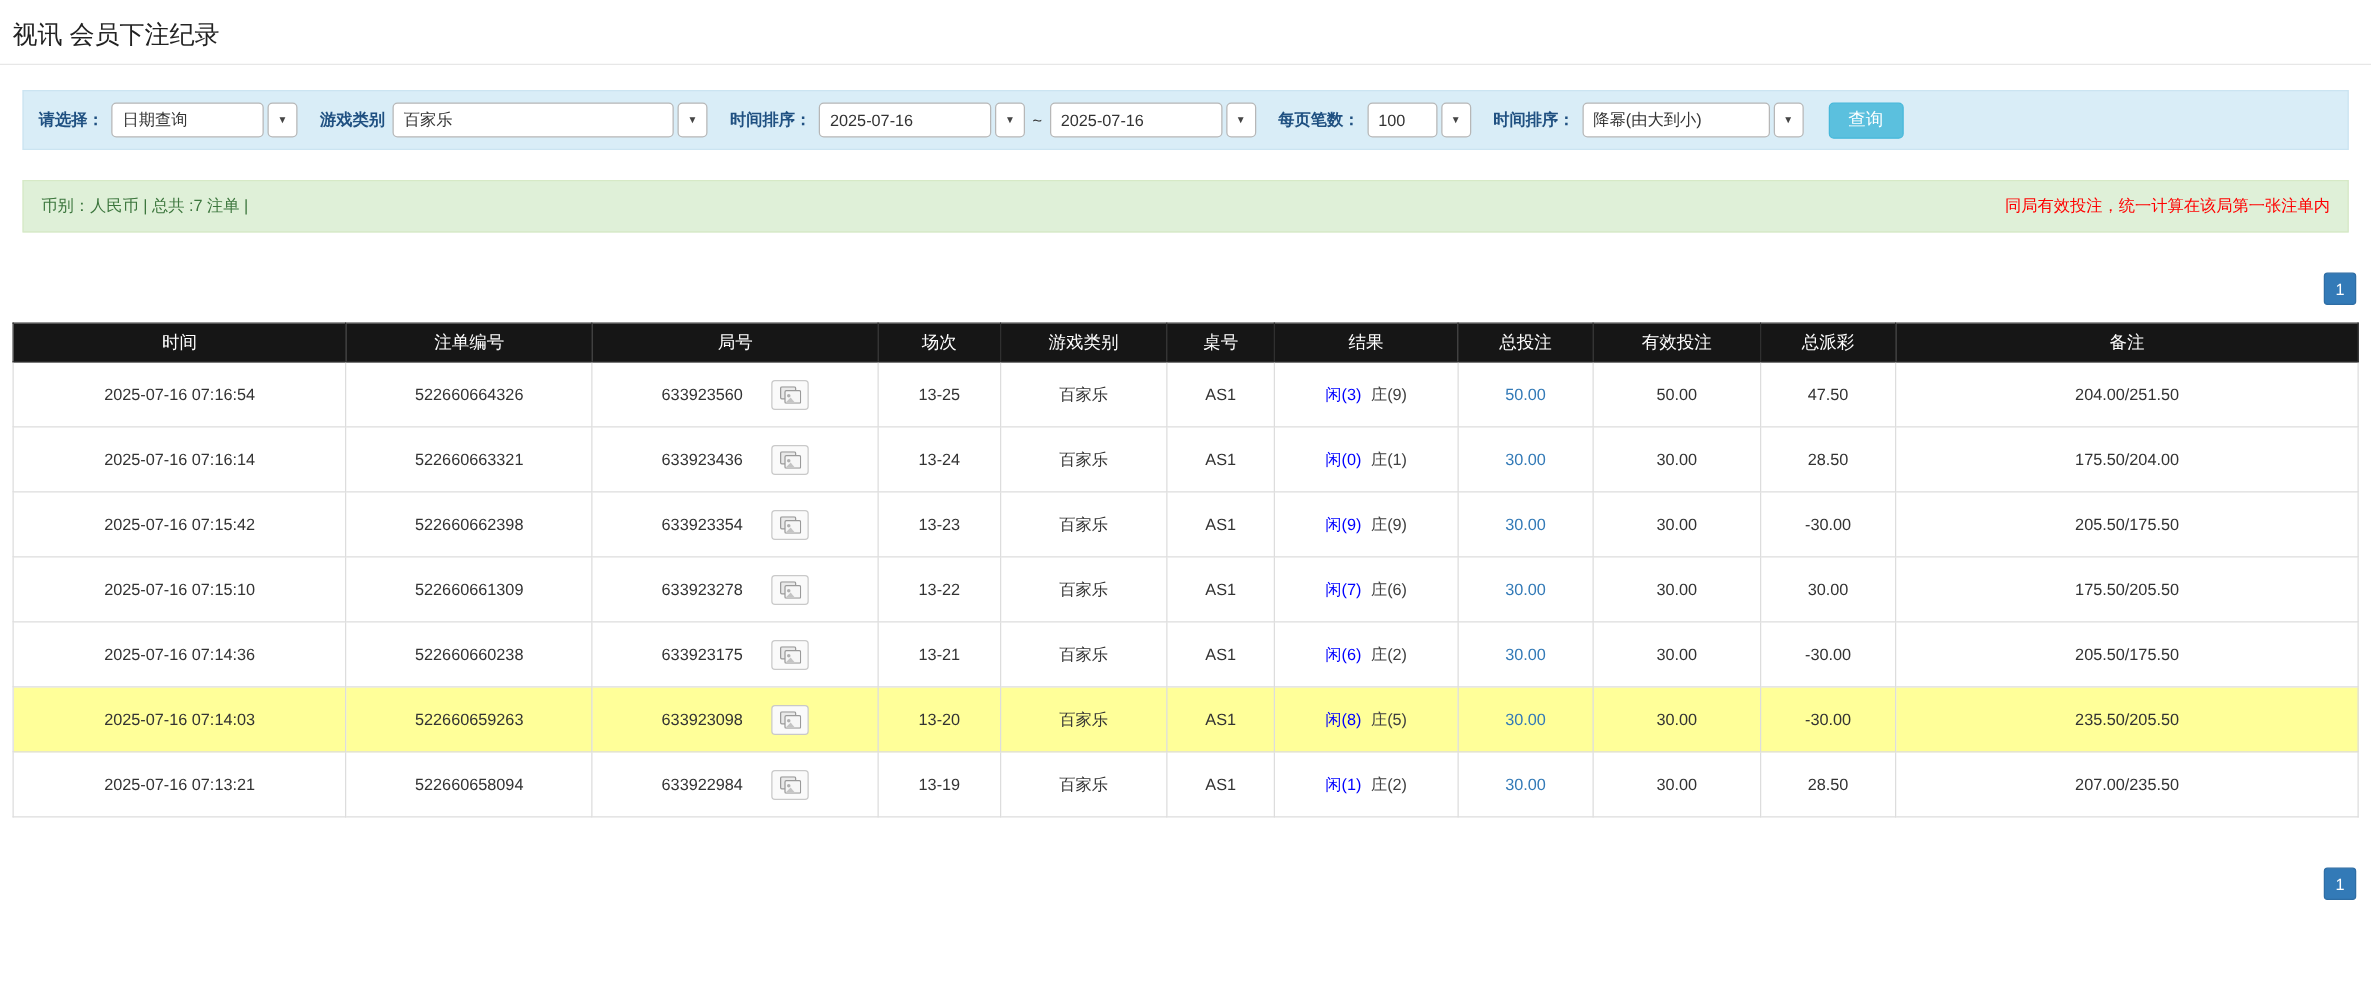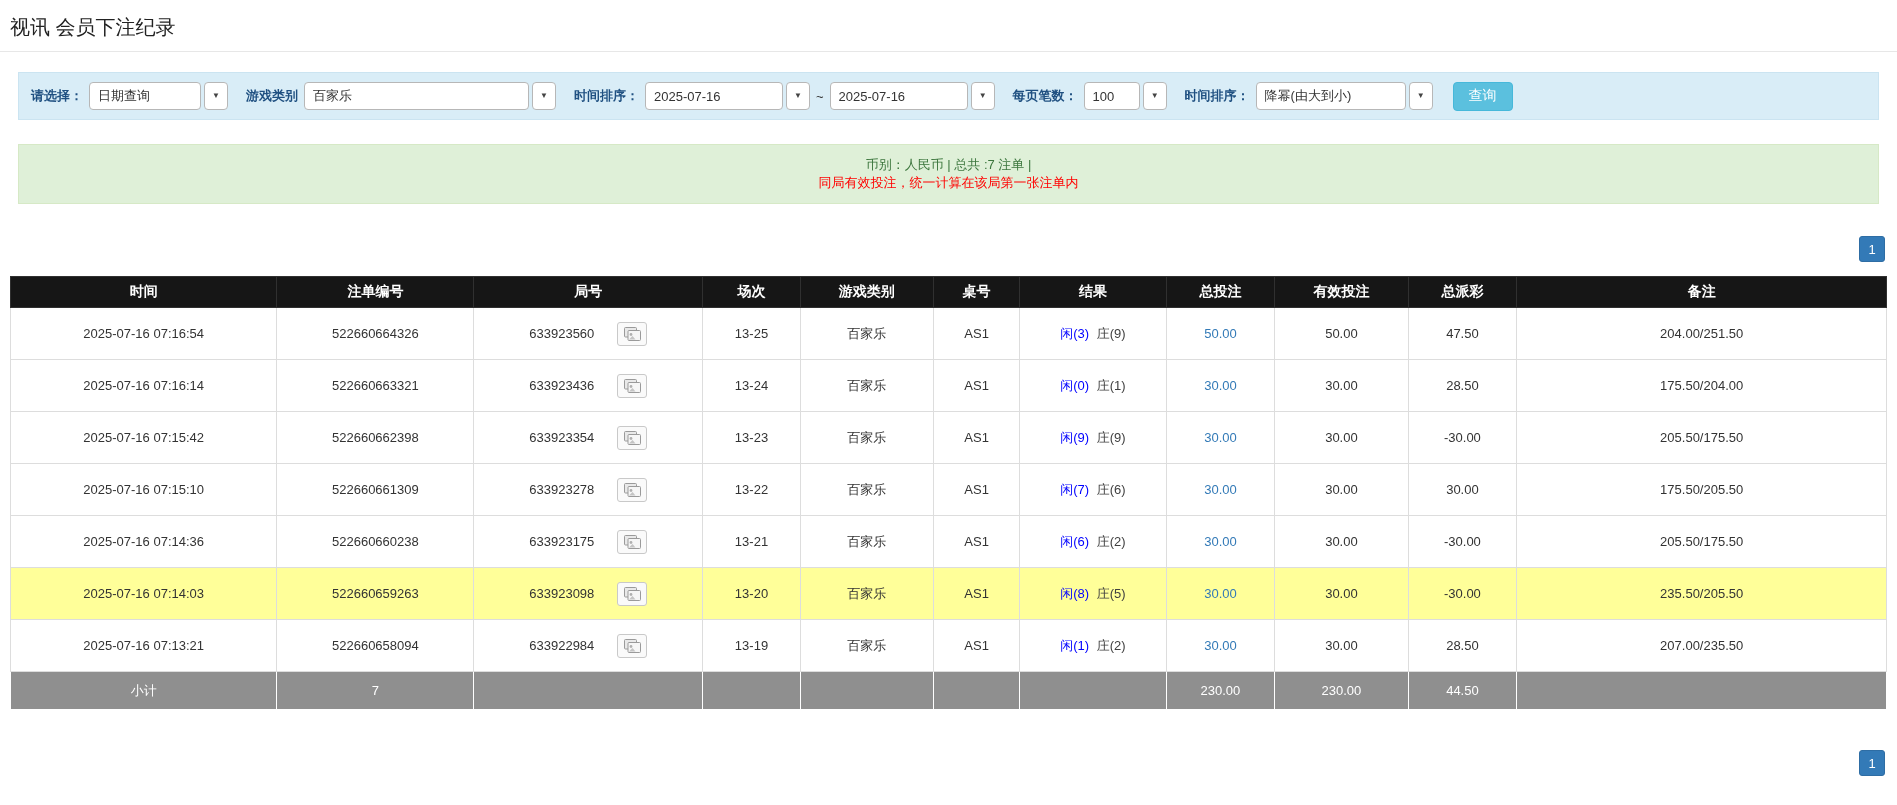--- a/index.html
+++ b/index.html
@@ -25,33 +25,33 @@
     padding: 0 8px; font-size: 13px; color: #333;
     font-family: "Liberation Sans", "DejaVu Sans", sans-serif;
   }
   .arrow-btn {
     height: 28px; width: 24px; margin-left: 3px; border: 1px solid #b7b7b7;
     border-radius: 4px; background: #fff; cursor: pointer;
     display: inline-flex; align-items: center; justify-content: center;
   }
   .caret { font-size: 8px; color: #444; line-height: 1; }
   .tilde { color: #333; }
-  .w140 { width: 112px; } .w225 { width: 225px; } .w138 { width: 138px; }
+  .w140 { width: 122px; } .w225 { width: 225px; } .w138 { width: 138px; }
   .w80 { width: 56px; } .w150 { width: 150px; }
   .search-btn {
     height: 29px; padding: 0 15px; margin-left: 2px;
     background: #5bc0de; border: 1px solid #46b8da; border-radius: 4px;
     color: #fff; font-size: 14px; cursor: pointer;
     font-family: "Liberation Sans", "DejaVu Sans", sans-serif;
   }
 
   
   .summary-bar {
     margin: 24px 18px 0; background: #dff0d8; border: 1px solid #d6e9c6;
-    padding: 11px 14px; display: flex; justify-content: space-between; align-items: center; flex-direction: column;
+    padding: 11px 14px; display: flex; justify-content: space-between; align-items: center;
   }
   .summary-left { color: #3c763d; }
   .summary-notice { color: #ff0000; }
 
   
   .pager { display: flex; justify-content: flex-end; }
   .pager.top { margin: 32px 12px 0; }
   .pager.bottom { margin: 40px 12px 14px; }
   .page-btn {
     min-width: 26px; height: 26px; padding: 0 7px;
@@ -59,21 +59,21 @@
     color: #fff; font-size: 13px; cursor: pointer;
     display: inline-flex; align-items: center; justify-content: center;
   }
 
   
   table.records {
     width: calc(100% - 20px); margin: 14px 10px 0;
     border-collapse: collapse; table-layout: fixed;
   }
   .records th {
-    background: #161616; color: #fff; font-weight: bold; font-size: 14px;
+    background: #161616; color: #fff; font-weight: normal; font-size: 14px;
     height: 31px; border: 1px solid #303030; text-align: center; padding: 0 20px;
   }
   .records td {
     border: 1px solid #ddd; background: #fff; height: 52px;
     text-align: center; font-size: 13px; color: #333; padding: 0 4px;
     vertical-align: middle;
   }
   tr.hl td { background: #ffff99; }
   .records .totals td {
     background: #8f8f8f; color: #fff; height: 38px; border: 1px solid #fff;
@@ -400,31 +400,18 @@
     </td>
     <td>
       <span class="blue-link">30.00</span>
     </td>
     <td>30.00</td>
     <td>28.50</td>
     <td>207.00/235.50</td>
   </tr>
     </tbody>
   <tbody>
-    <tr class="totals">
-      <td>小计</td>
-      <td>7</td>
-      <td></td>
-      <td></td>
-      <td></td>
-      <td></td>
-      <td></td>
-      <td>230.00</td>
-      <td>230.00</td>
-      <td>44.50</td>
-      <td></td>
-    </tr>
   </tbody>
 </table>
 
 <div class="pager bottom">
   <button class="page-btn">1</button>
 </div>
 
 </body></html>

